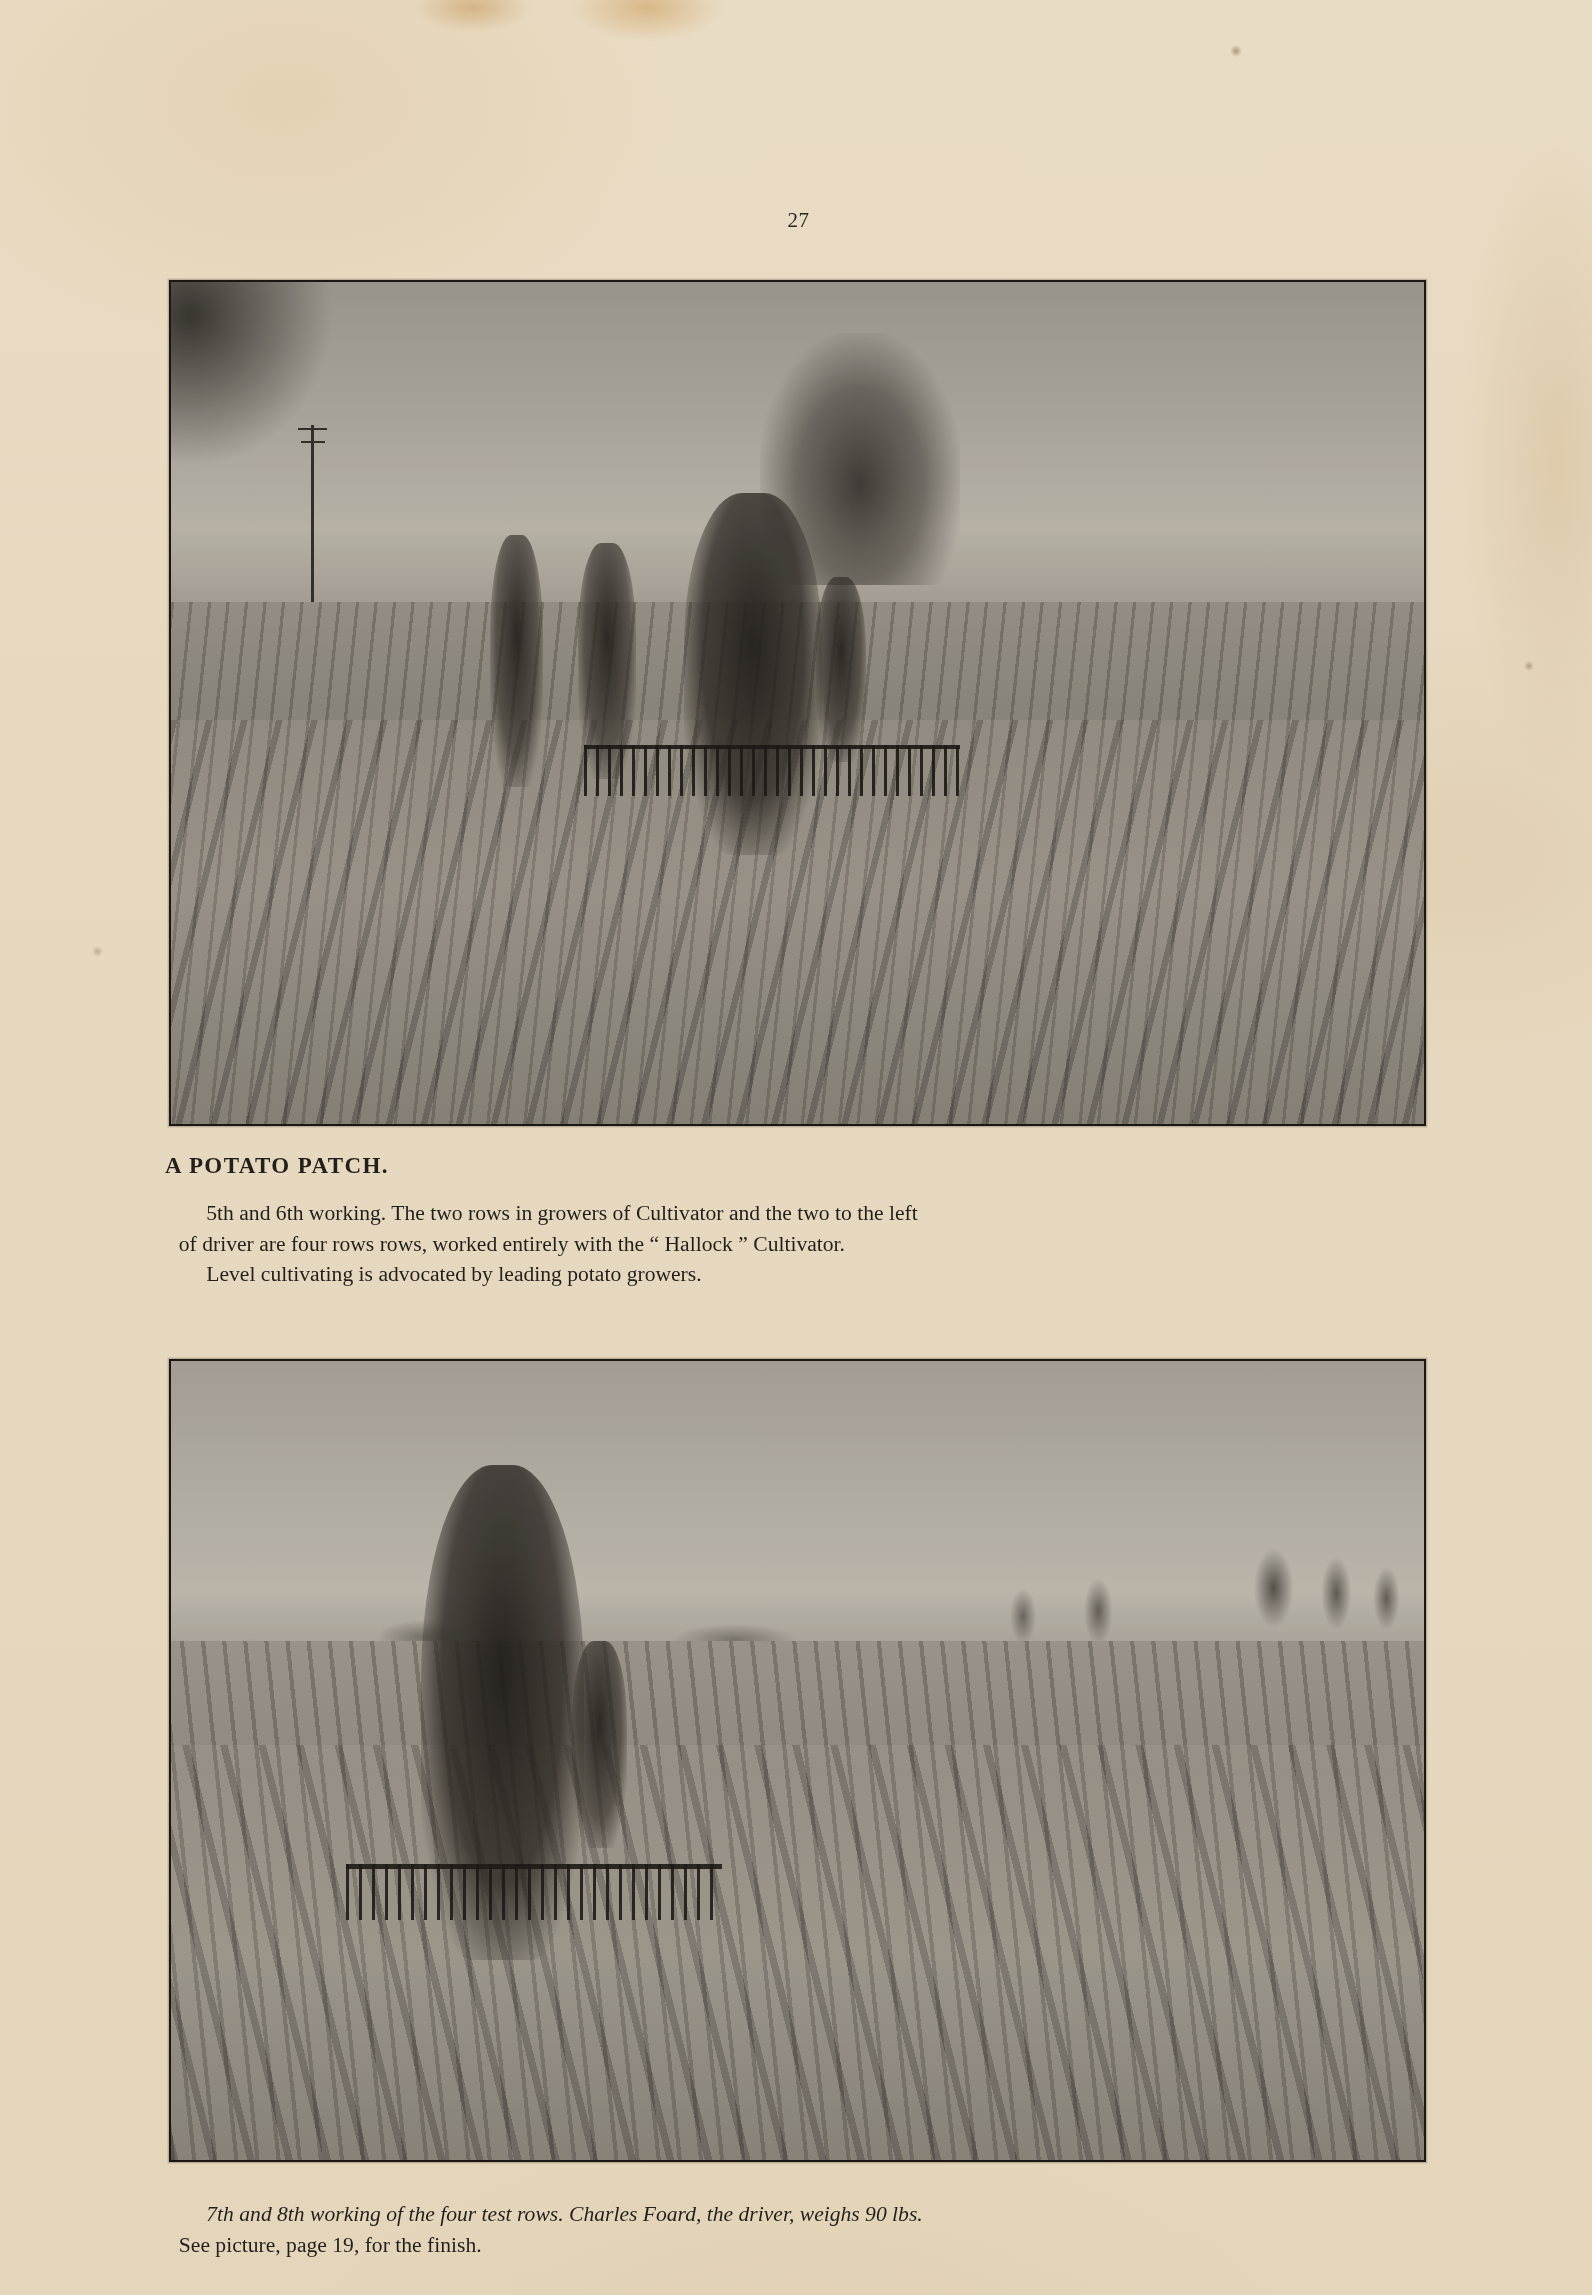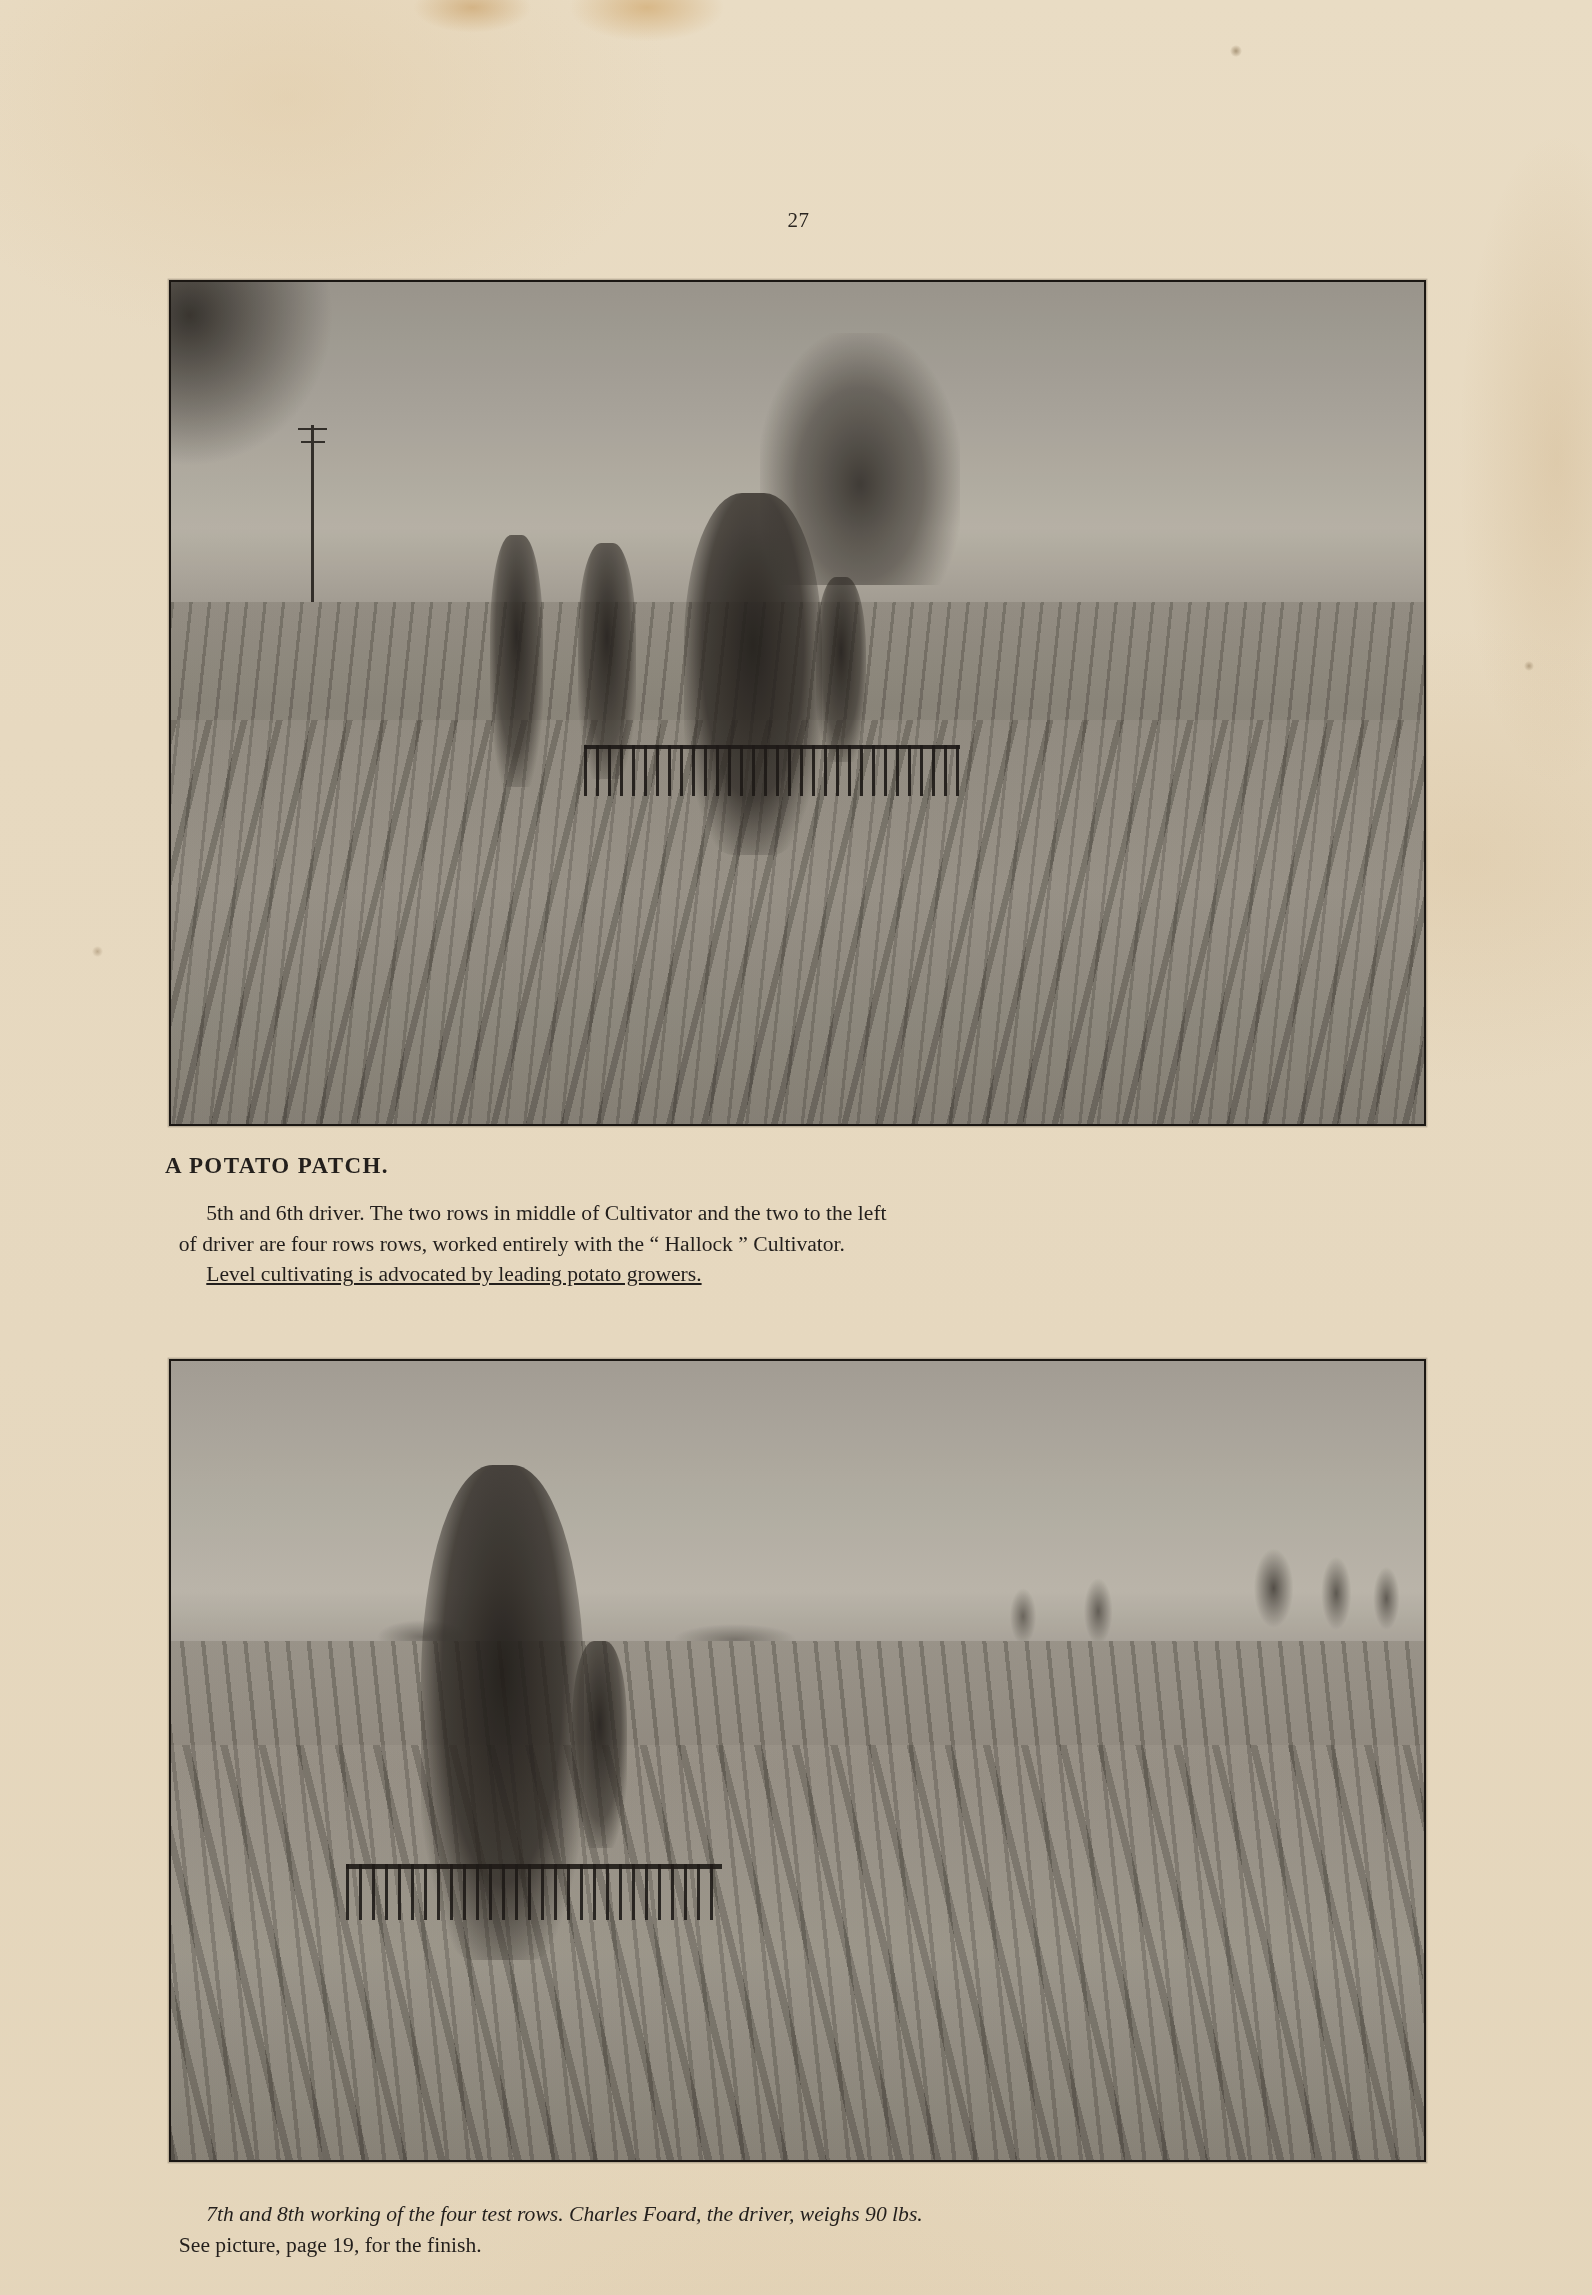--- a/index.html
+++ b/index.html
@@ -259,21 +259,21 @@
   .caption-block {
     position: absolute;
     width: 1240px;
     left: 13.8px;
     font-size: 21.6px;
     line-height: 1.42;
     color: #231f1c;
   }
   #caption-body-1 { top: 1198px; }
   #caption-body-1 .line-1 { text-indent: 27.5px; }
-  #caption-body-1 .line-3 { text-indent: 27.5px; text-decoration: underline; }
+  #caption-body-1 .line-3 { text-indent: 27.5px; }
 
   #caption-body-2 { top: 2199px; }
   #caption-body-2 .line-1 { text-indent: 27.5px; font-style: italic; }
 
   .cap-line { white-space: nowrap; }
 </style>
 </head>
 <body>
 
 <div class="page">
@@ -303,21 +303,21 @@
         <div class="man1b"></div>
         <div class="horse1"></div>
         <div class="man1c"></div>
         <div class="cultivator1"></div>
       </div>
     </div>
 
     <div class="caption-title" id="caption-title-1">A POTATO PATCH.</div>
 
     <div class="caption-block" id="caption-body-1">
-      <div class="cap-line line-1">5th and 6th driver.   The two rows in middle of Cultivator and the two to the left</div>
+      <div class="cap-line line-1">5th and 6th working.   The two rows in growers of Cultivator and the two to the left</div>
       <div class="cap-line line-2">of driver are four rows rows, worked entirely with the “ Hallock ” Cultivator.</div>
       <div class="cap-line line-3">Level cultivating is advocated by leading potato growers.</div>
     </div>
 
     <div class="photo-frame" id="photo-seventh-eighth">
       <div class="photo-inner">
         <div class="sky2"></div>
         <div class="treeline2"></div>
         <div class="field2"></div>
         <div class="rows2"></div>

